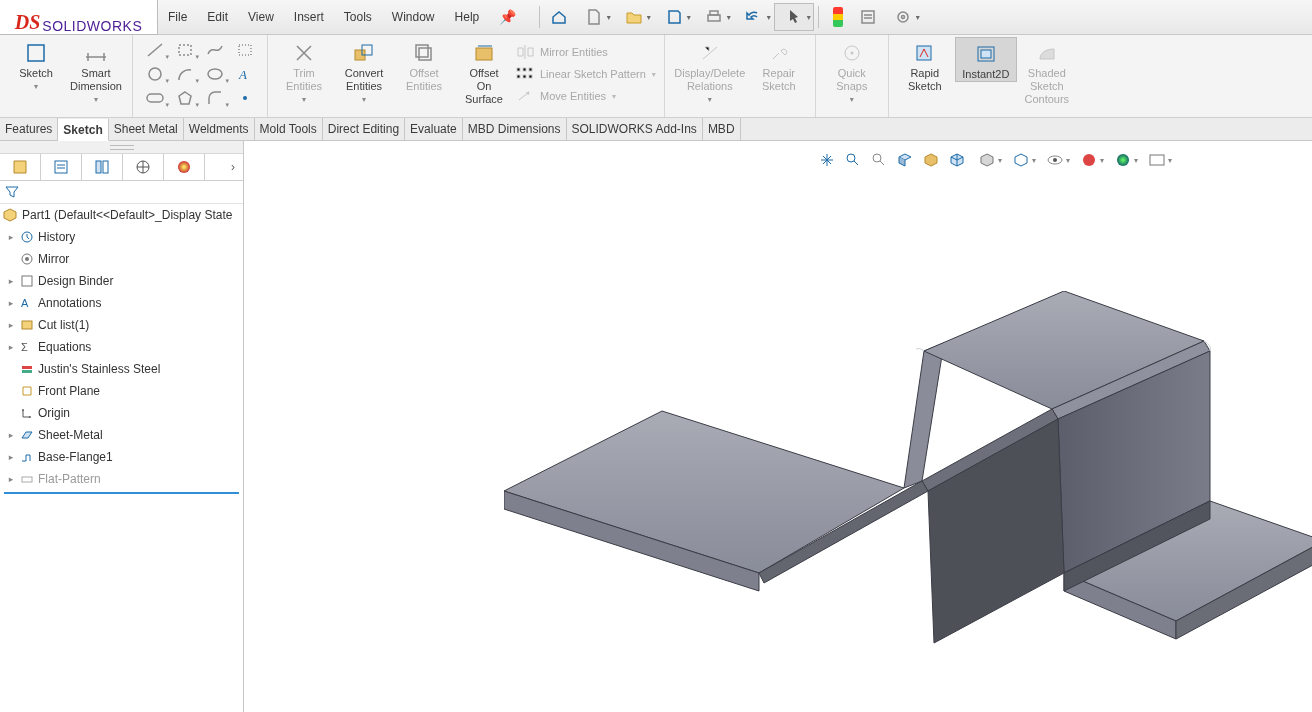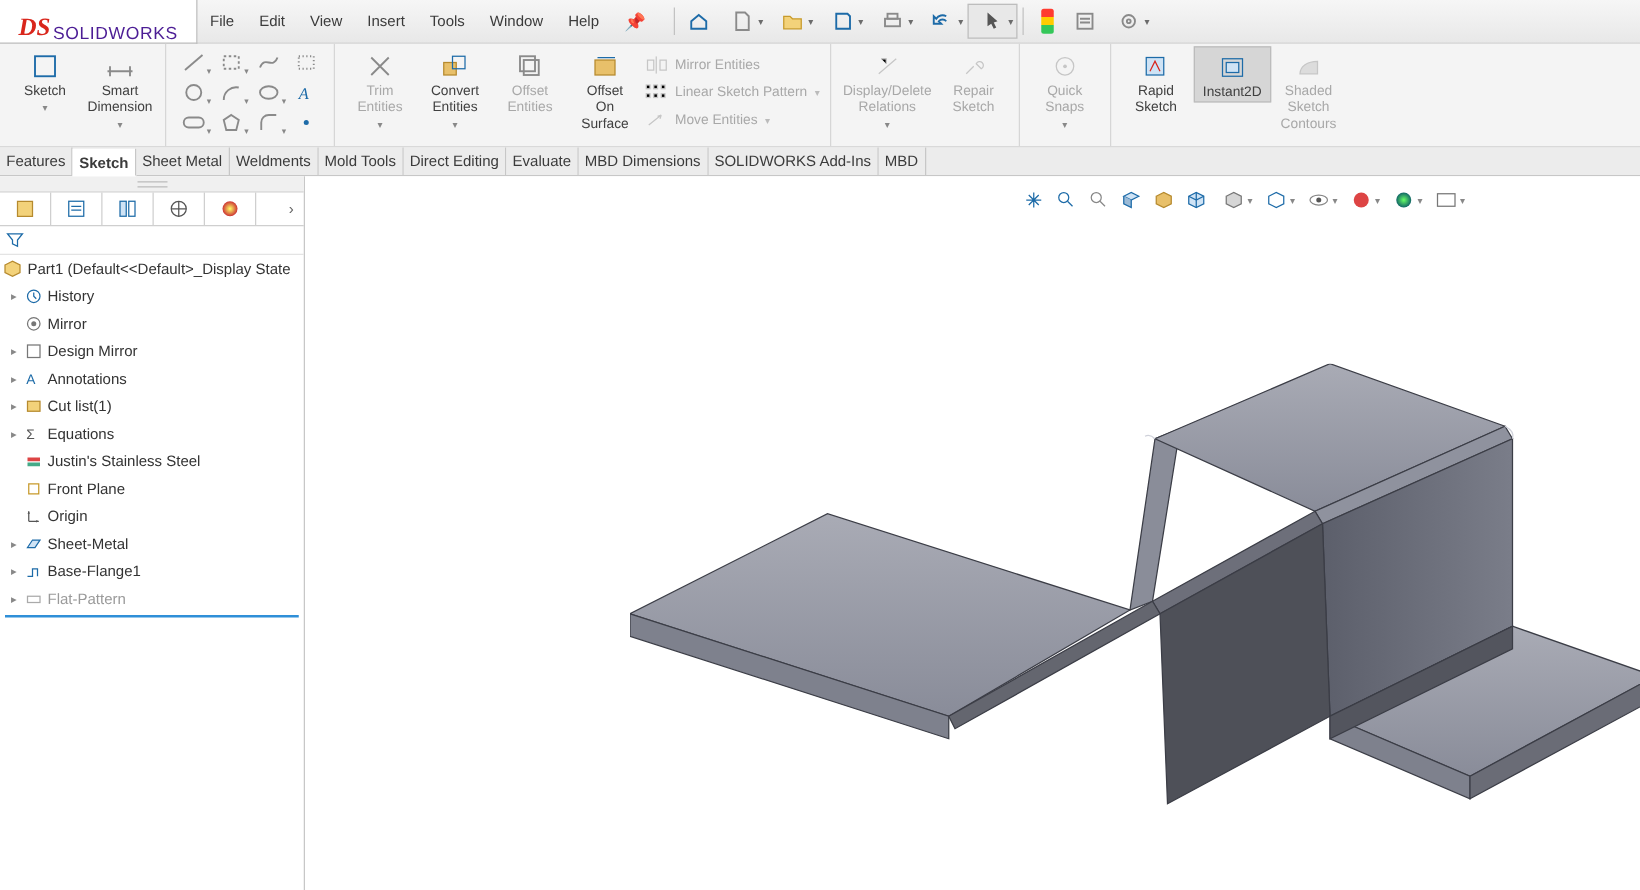--- a/index.html
+++ b/index.html
@@ -467,21 +467,21 @@
             <circle cx="7" cy="7" r="5" fill="none" stroke="#777"></circle>
             <circle cx="7" cy="7" r="2" fill="#777"></circle>
           </svg>
           <span>Mirror</span>
         </div>
       <div class="tree-item">
           <span class="exp">▸</span>
           <svg width="14" height="14">
             <rect x="2" y="2" width="10" height="10" fill="none" stroke="#777"></rect>
           </svg>
-          <span>Design Mirror</span>
+          <span>Design Binder</span>
         </div>
       <div class="tree-item">
           <span class="exp">▸</span>
           <svg width="14" height="14">
             <text x="1" y="11" font-size="11" fill="#1d6ba8">A</text>
           </svg>
           <span>Annotations</span>
         </div>
       <div class="tree-item">
           <span class="exp">▸</span>

